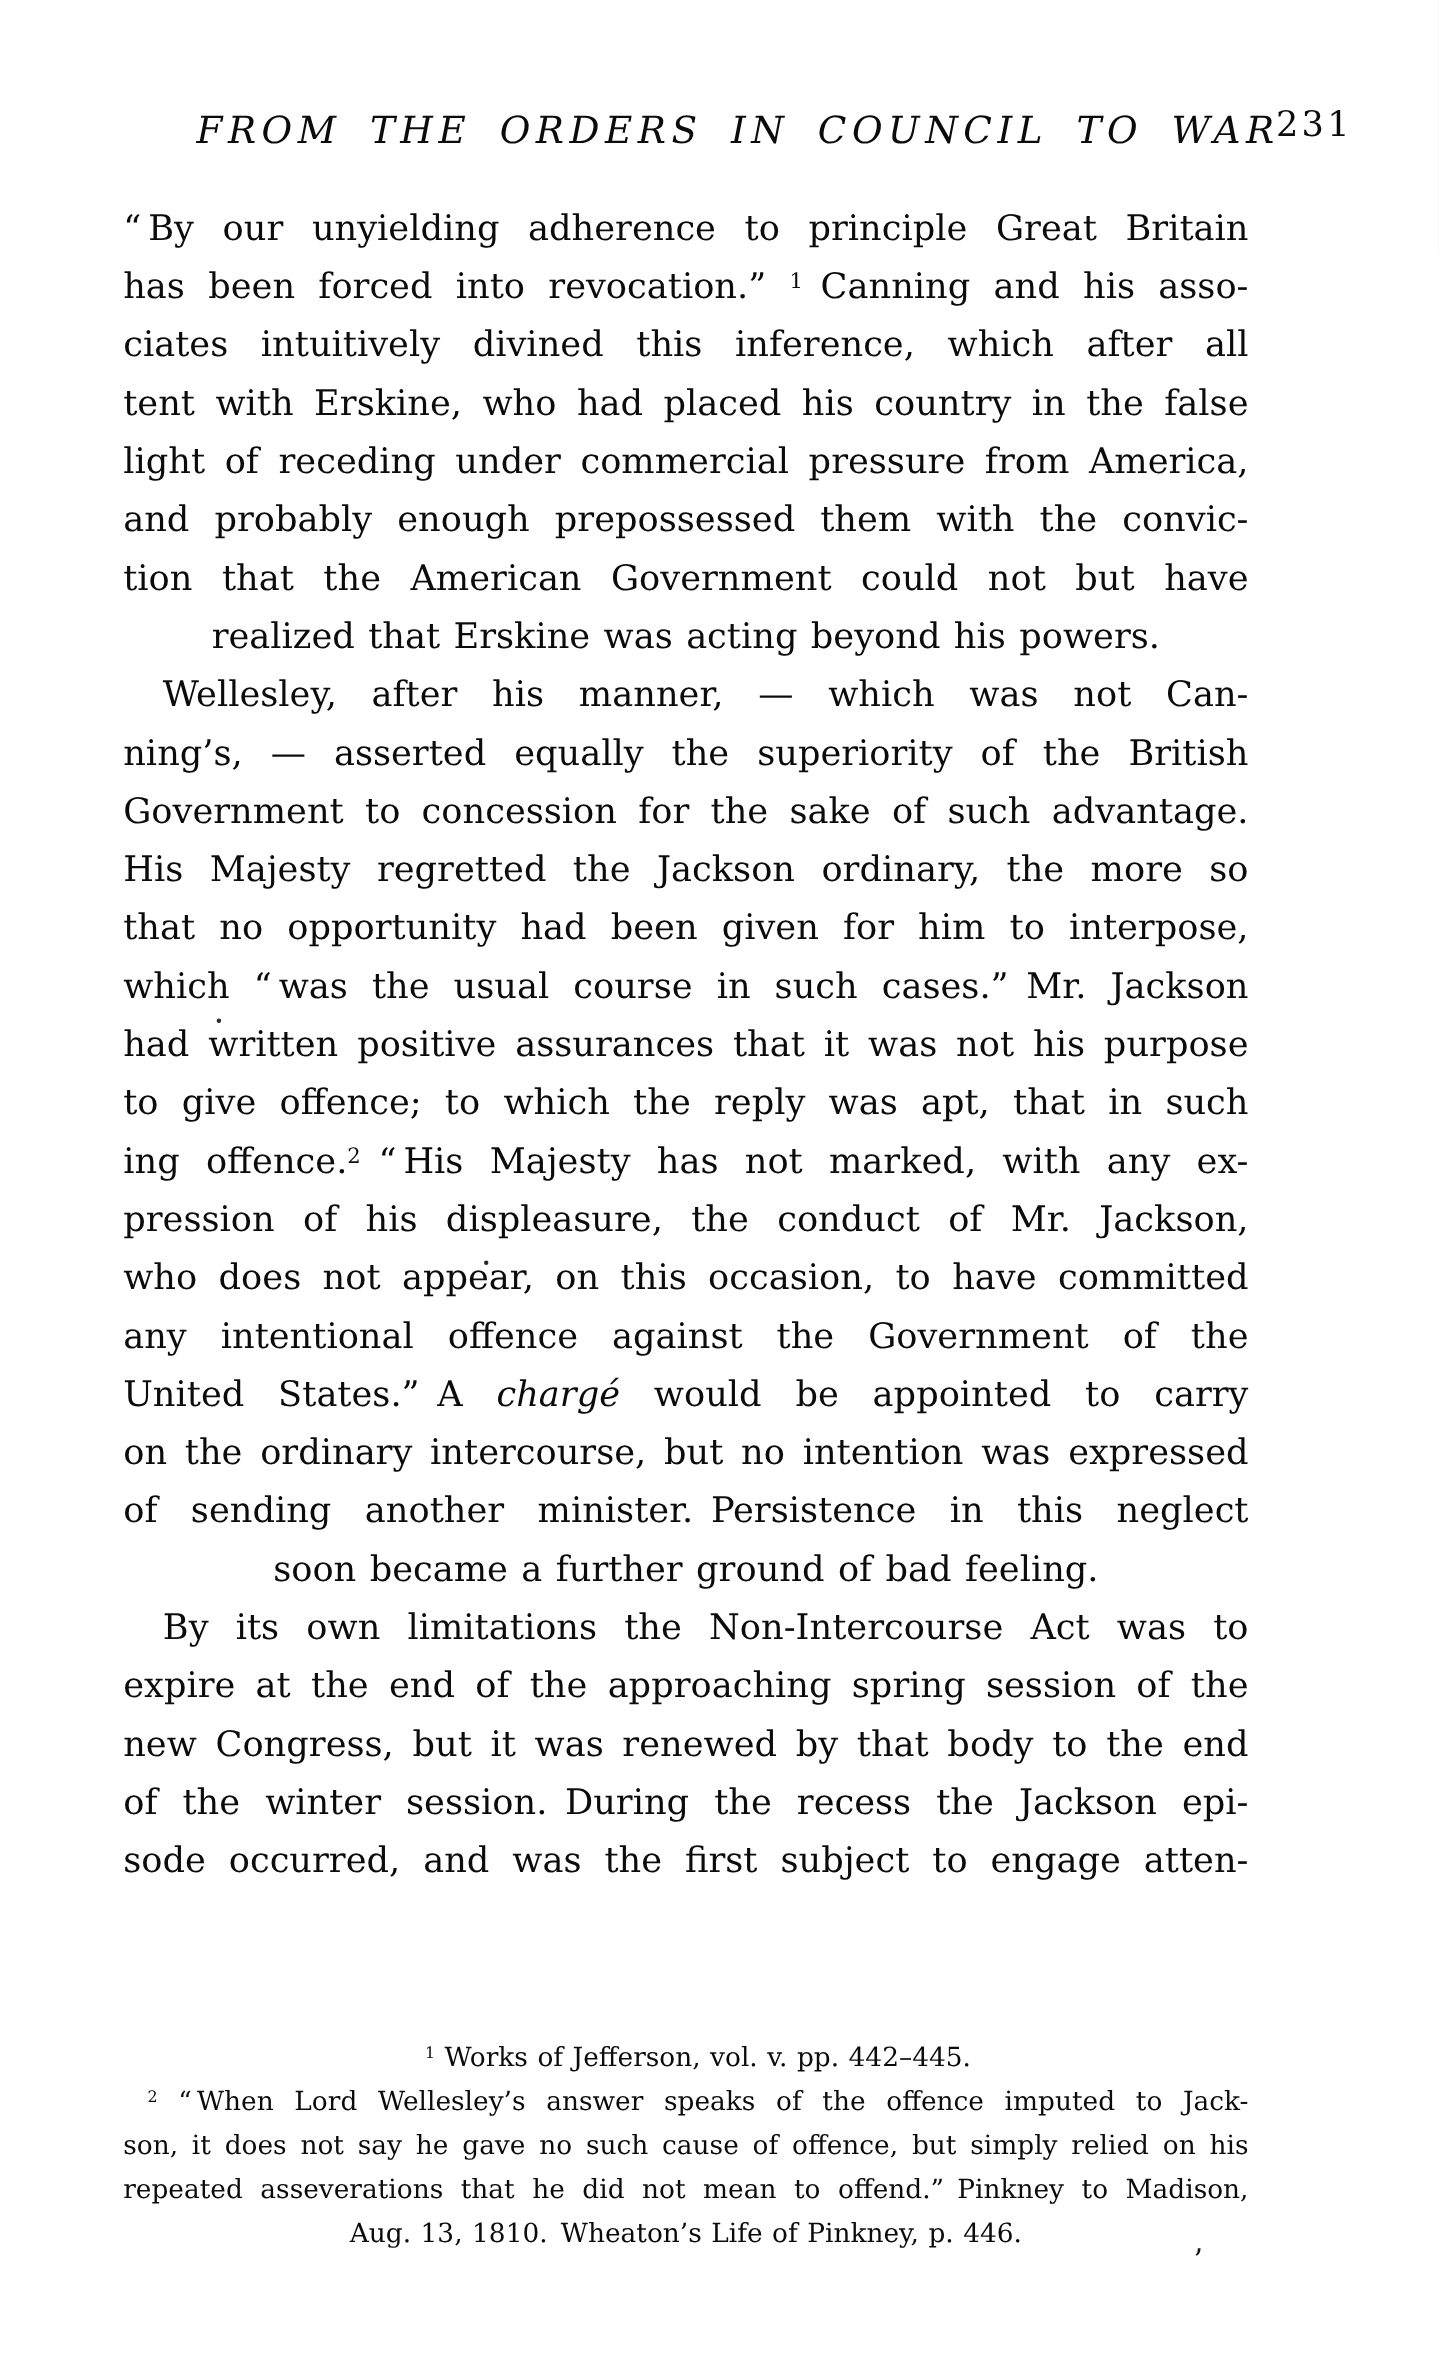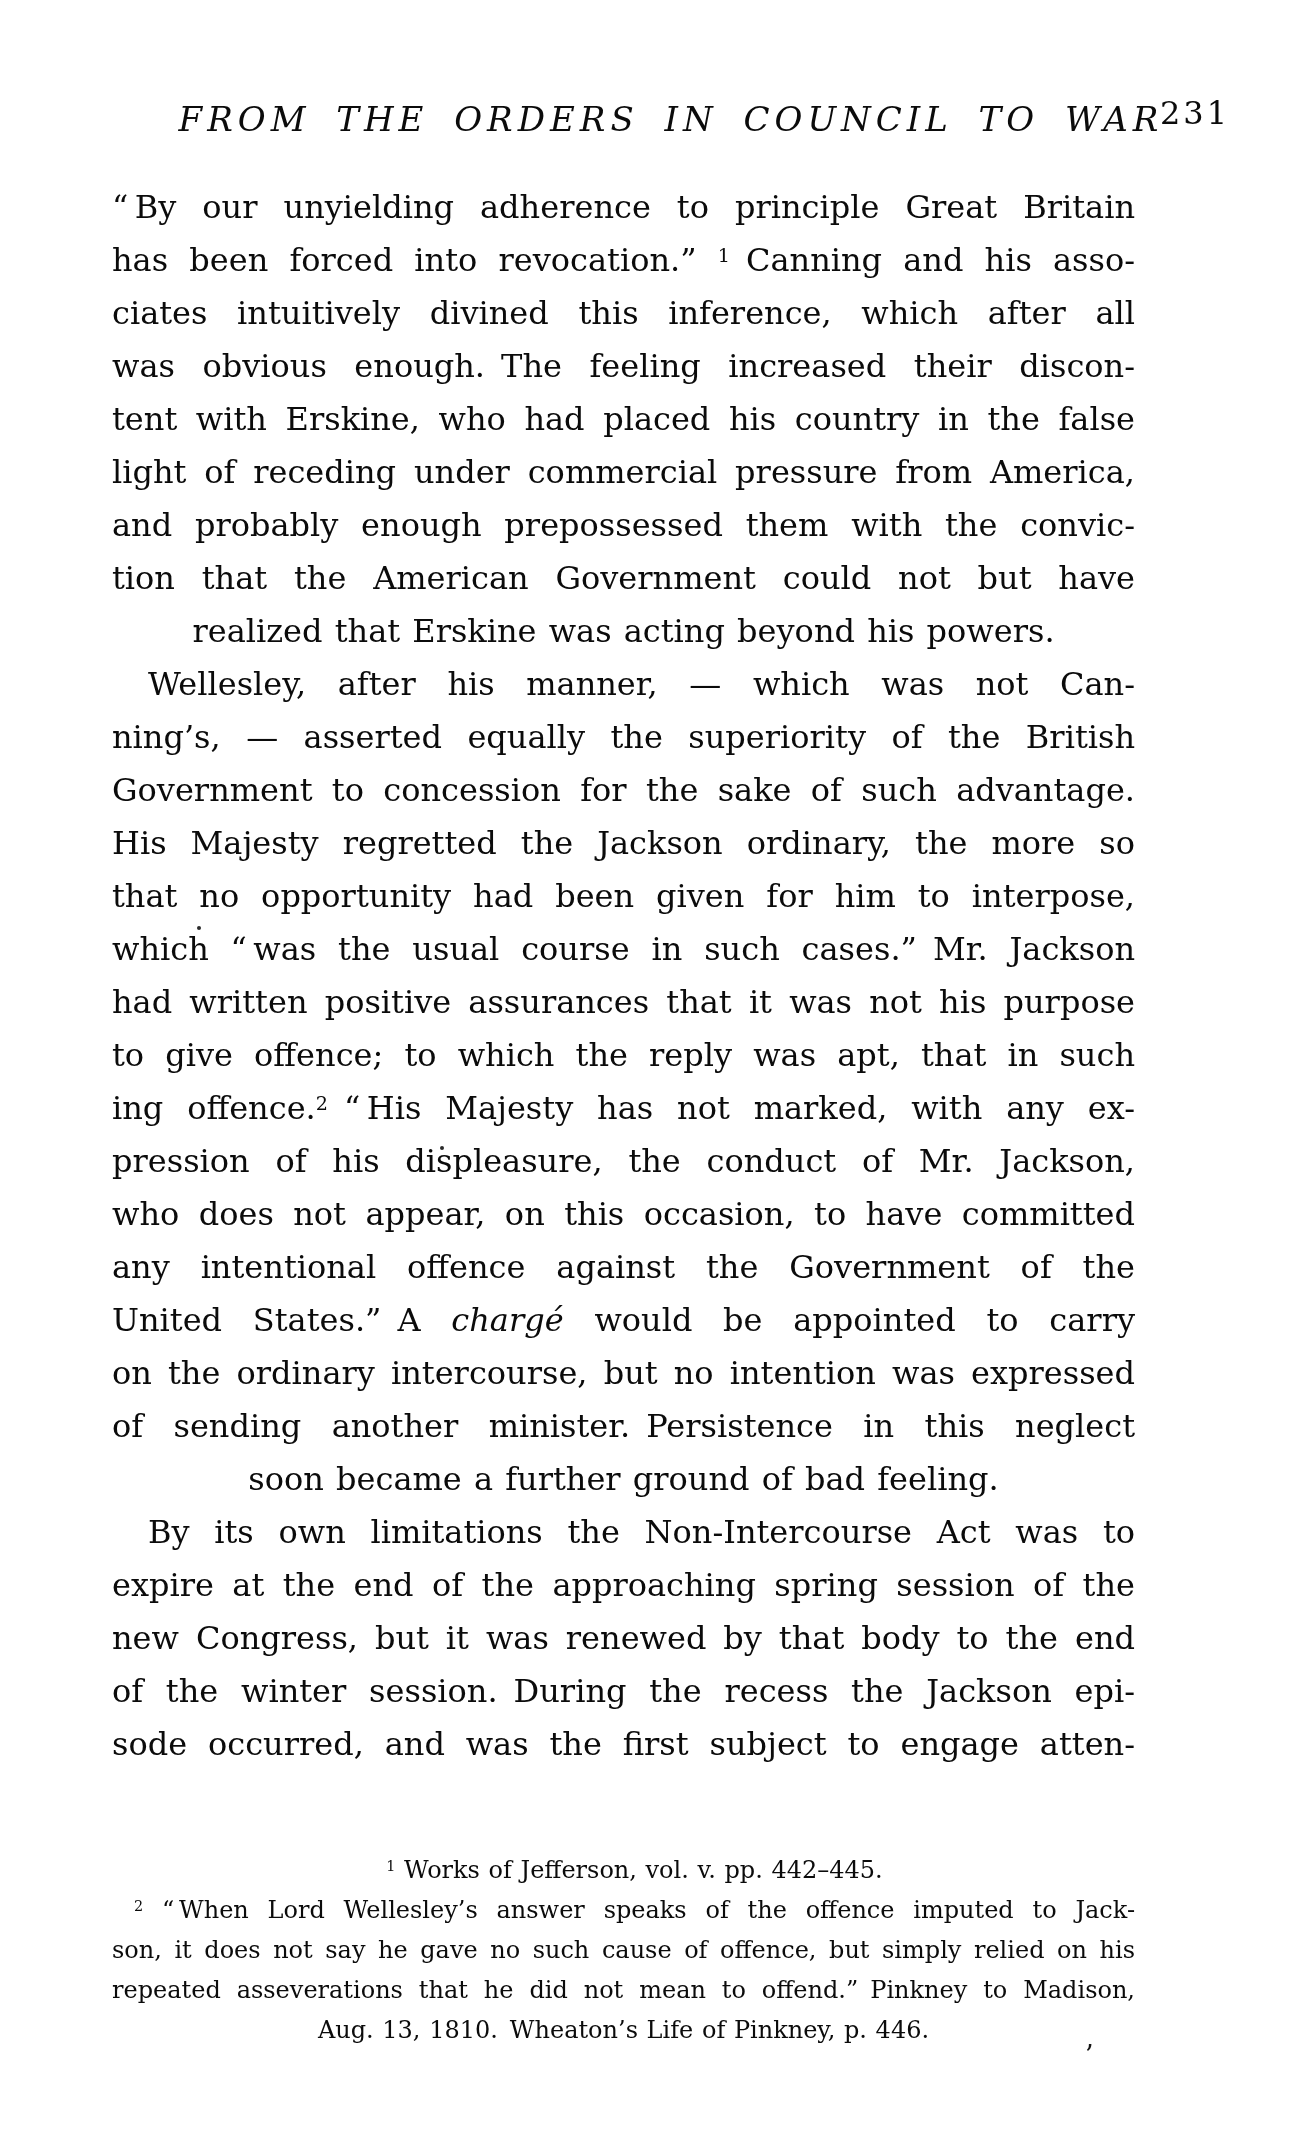--- a/index.html
+++ b/index.html
@@ -51,21 +51,20 @@
 <div class="page">
   <div class="running-header">
     <span class="title">FROM THE ORDERS IN COUNCIL TO WAR</span>
     <span class="pagenum">231</span>
   </div>
 
   <div class="body-text">
       <div class="line"><span>“ By our unyielding adherence to principle Great Britain</span></div>
       <div class="line"><span>has been forced into revocation.” </span><span class="sup">1</span><span> Canning and his asso-</span></div>
       <div class="line"><span>ciates intuitively divined this inference, which after all</span></div>
-      <div class="line"><span>was obvious enough. The feeling increased their discon-</span></div>
       <div class="line"><span>tent with Erskine, who had placed his country in the false</span></div>
       <div class="line"><span>light of receding under commercial pressure from America,</span></div>
       <div class="line"><span>and probably enough prepossessed them with the convic-</span></div>
       <div class="line"><span>tion that the American Government could not but have</span></div>
       <div class="line left"><span>realized that Erskine was acting beyond his powers.</span></div>
       <div class="line indent"><span>Wellesley, after his manner, — which was not Can-</span></div>
       <div class="line"><span>ning’s, — asserted equally the superiority of the British</span></div>
       <div class="line"><span>Government to concession for the sake of such advantage.</span></div>
       <div class="line"><span>His Majesty regretted the Jackson ordinary, the more so</span></div>
       <div class="line"><span>that no opportunity had been given for him to interpose,</span></div>

